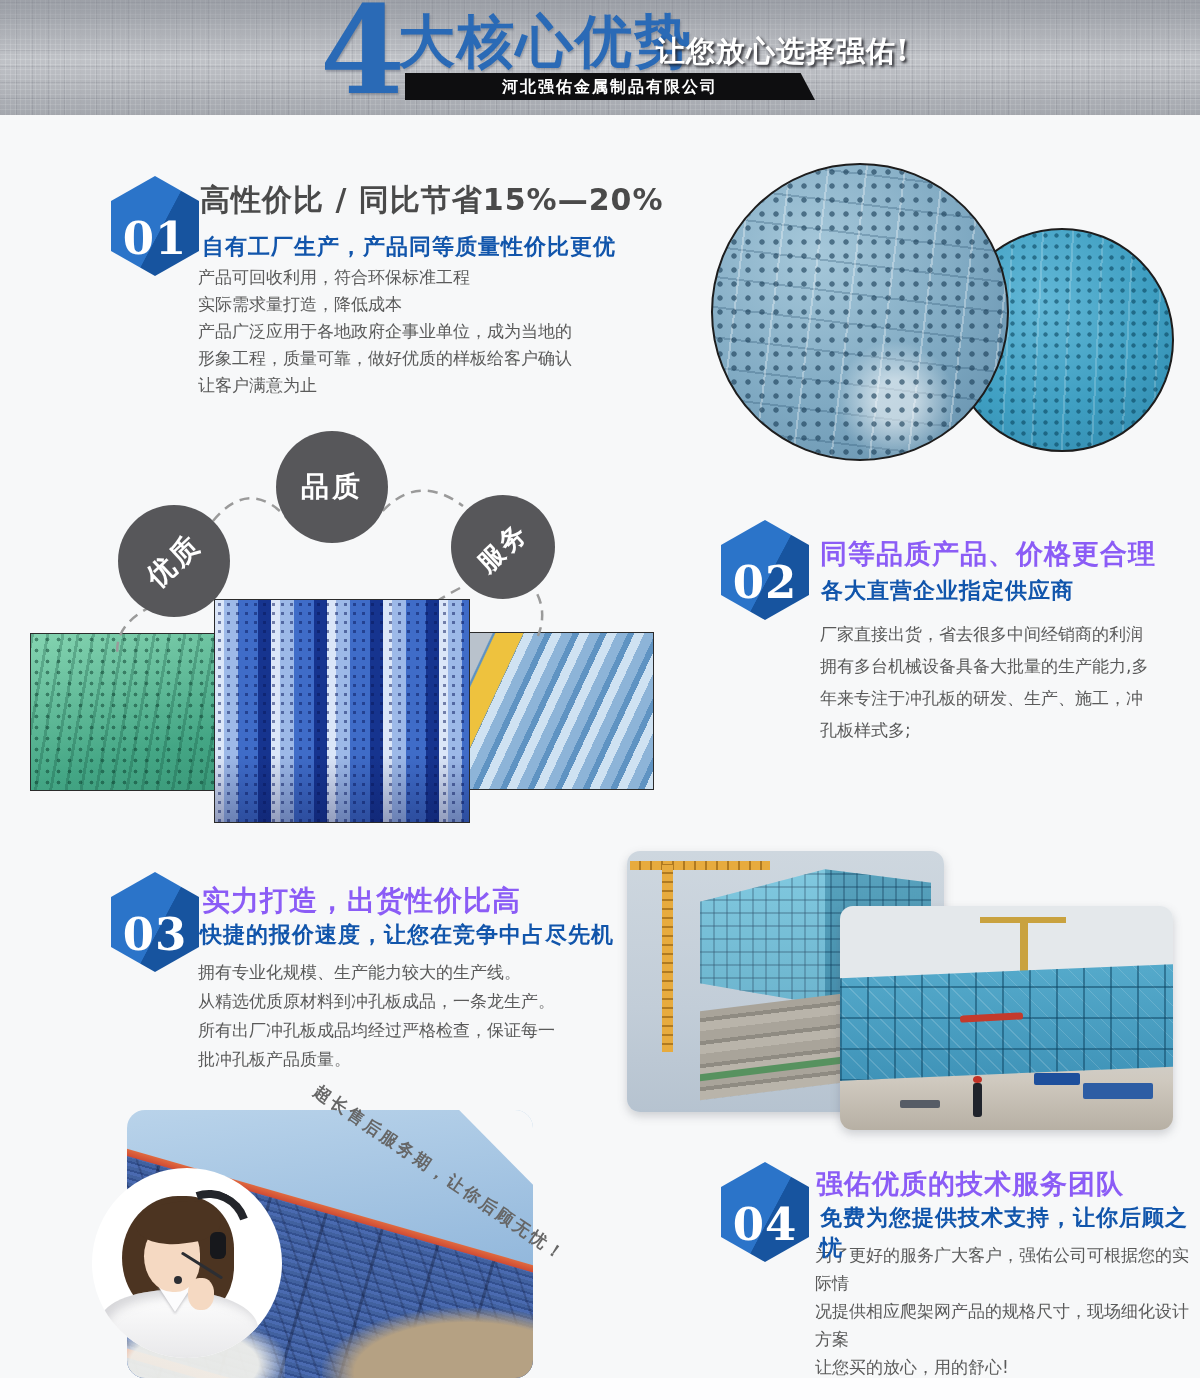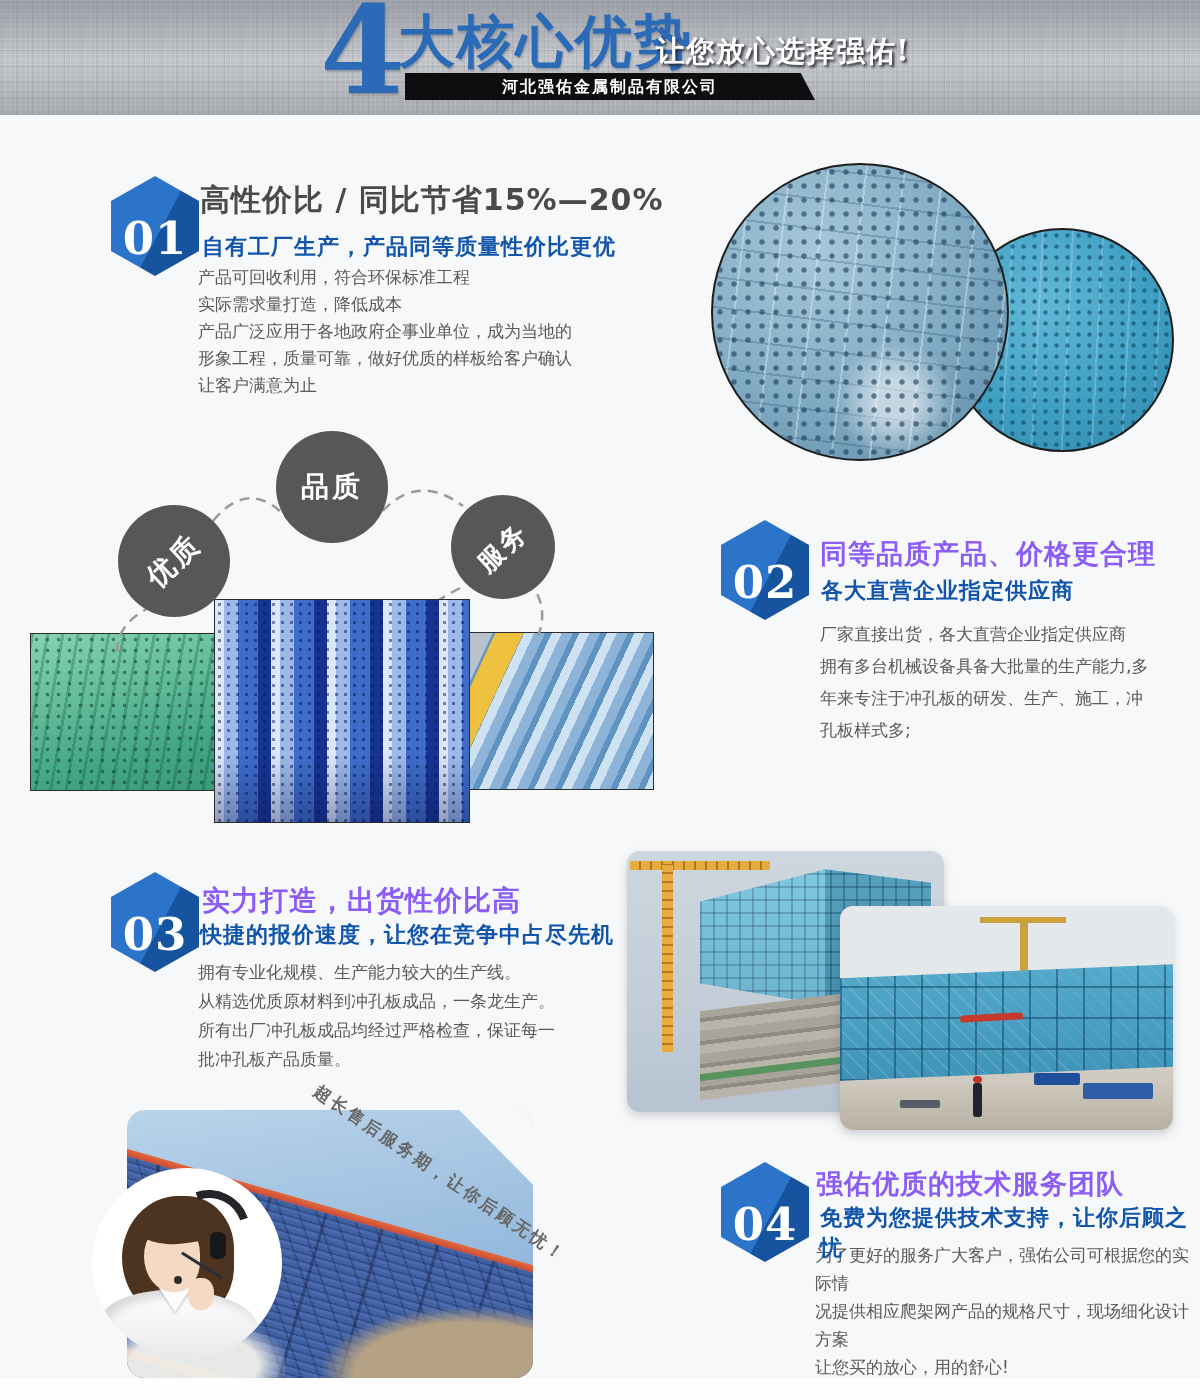--- a/index.html
+++ b/index.html
@@ -233,21 +233,21 @@
 
   <div class="abs strip strip-left"></div>
   <div class="abs strip strip-center"></div>
   <div class="abs strip strip-right"></div>
 
   <div class="abs hex s2-hex">
     <span>02</span>
   </div>
   <div class="abs adv-title-serif s2-title">同等品质产品、价格更合理</div>
   <div class="abs adv-sub s2-sub">各大直营企业指定供应商</div>
-  <div class="abs adv-body s2-body">厂家直接出货，各大直营企业指定供应商
+  <div class="abs adv-body s2-body">厂家直接出货，省去很多中间经销商的利润
 拥有多台机械设备具备大批量的生产能力,多
 年来专注于冲孔板的研发、生产、施工，冲
 孔板样式多;</div>
 
   <div class="abs hex s3-hex">
     <span>03</span>
   </div>
   <div class="abs adv-title-serif s3-title">实力打造，出货性价比高</div>
   <div class="abs adv-sub s3-sub">快捷的报价速度，让您在竞争中占尽先机</div>
   <div class="abs adv-body s3-body">拥有专业化规模、生产能力较大的生产线。

